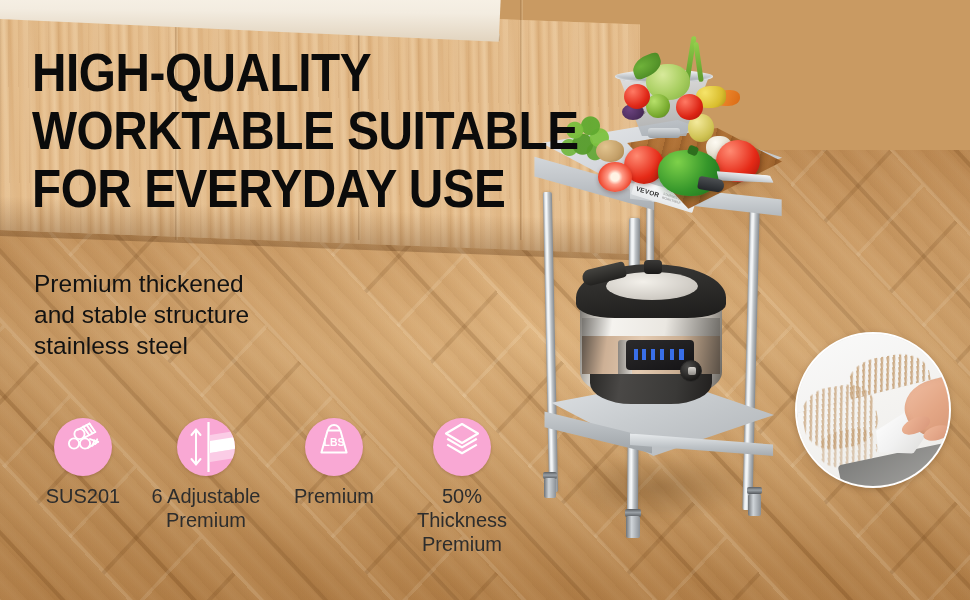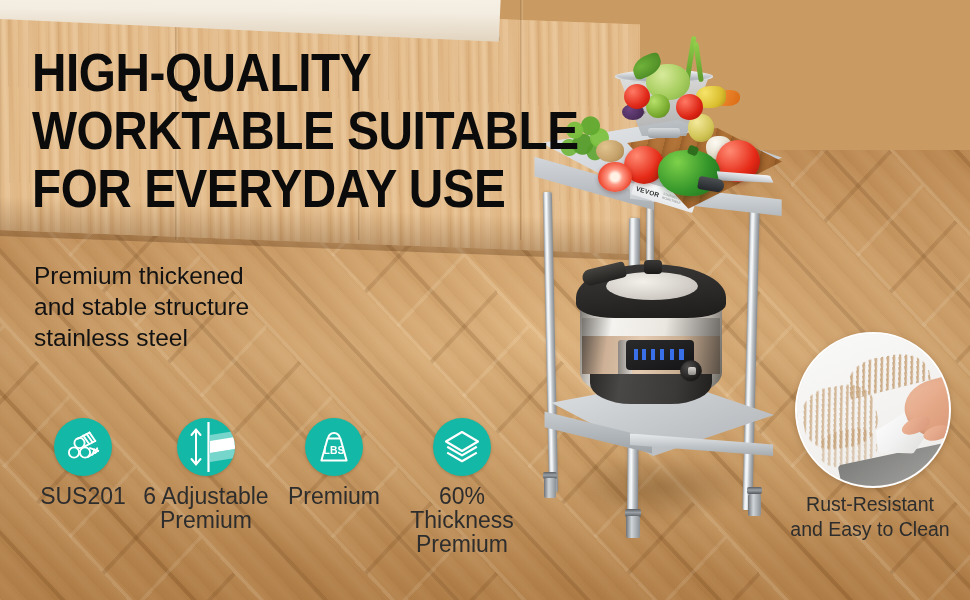--- a/index.html
+++ b/index.html
@@ -127,51 +127,51 @@
     line-height: 58px;
     letter-spacing: -0.5px;
     transform: scaleX(0.90);
     transform-origin: left top;
     text-transform: uppercase;
     white-space: nowrap;
   }
   .headline div { display:block; }
 
   .subhead {
-    position: absolute; left: 34px; top: 260px; z-index: 30;
+    position: absolute; left: 34px; top: 268px; z-index: 30;
     color: #121212;
     font-size: 24.5px;
     line-height: 31px;
     font-weight: 400;
     white-space: nowrap;
   }
 
   
   .features {
     position: absolute; left: 24px; top: 418px; z-index: 30;
     display: flex;
     align-items: flex-start;
   }
   .feature {
     display: flex; flex-direction: column; align-items: center;
     width: 118px;
   }
   .feature.w2 { width: 128px; }
   .circle {
     width: 58px; height: 58px; border-radius: 50%;
-    background: #14b8a6;
-    display: flex; align-items: center; justify-content: center;
+    background: #f9a8d4;
+    display: flex; align-items: flex-start; justify-content: center;
     overflow: hidden;
     position: relative;
     box-shadow: 0 1px 3px rgba(60,25,0,0.22);
   }
   .circle svg { display:block; }
   .feat-label {
     margin-top: 8px;
-    font-size: 23px;
+    font-size: 20px;
     line-height: 24px;
     color: #2d2d2d;
     text-align: center;
     font-weight: 400;
   }
 
   
   .inset-wrap {
     position: absolute; left: 795px; top: 332px; z-index: 30;
     width: 156px; height: 156px;
@@ -747,21 +747,21 @@
       <div class="circle">
         <svg width="42" height="42" viewBox="0 0 42 42" aria-hidden="true">
           <g fill="none" stroke="#ffffff" stroke-width="2.2" stroke-linejoin="round">
             <path d="M21 6 L37 15.5 L21 25 L5 15.5 Z"></path>
             <path d="M6.2 20.8 L21 29.4 L35.8 20.8"></path>
             <path d="M6.2 26.6 L21 35.2 L35.8 26.6"></path>
           </g>
         </svg>
       </div>
       <div class="feat-label">
-        <div>60% Thickness</div>
+        <div>50% Thickness</div>
         <div>Premium</div>
       </div>
     </div>
   </div>
 
   <div class="inset-wrap">
     <div class="inset-circle">
       <div class="inset-panel-top"></div>
       <div class="rust-smear rust-a"></div>
       <div class="inset-panel-edge"></div>
@@ -769,18 +769,14 @@
       <div class="rust-smear rust-b"></div>
       <div class="rust-smear rust-c"></div>
       <div class="inset-grey-sheet"></div>
       <div class="cloth"></div>
       <div class="hand"></div>
       <div class="finger f1"></div>
       <div class="finger f2"></div>
     </div>
   </div>
 
-  <div class="inset-caption">
-    <div>Rust-Resistant</div>
-    <div>and Easy to Clean</div>
-  </div>
 
 </div>
 
 </body></html>

